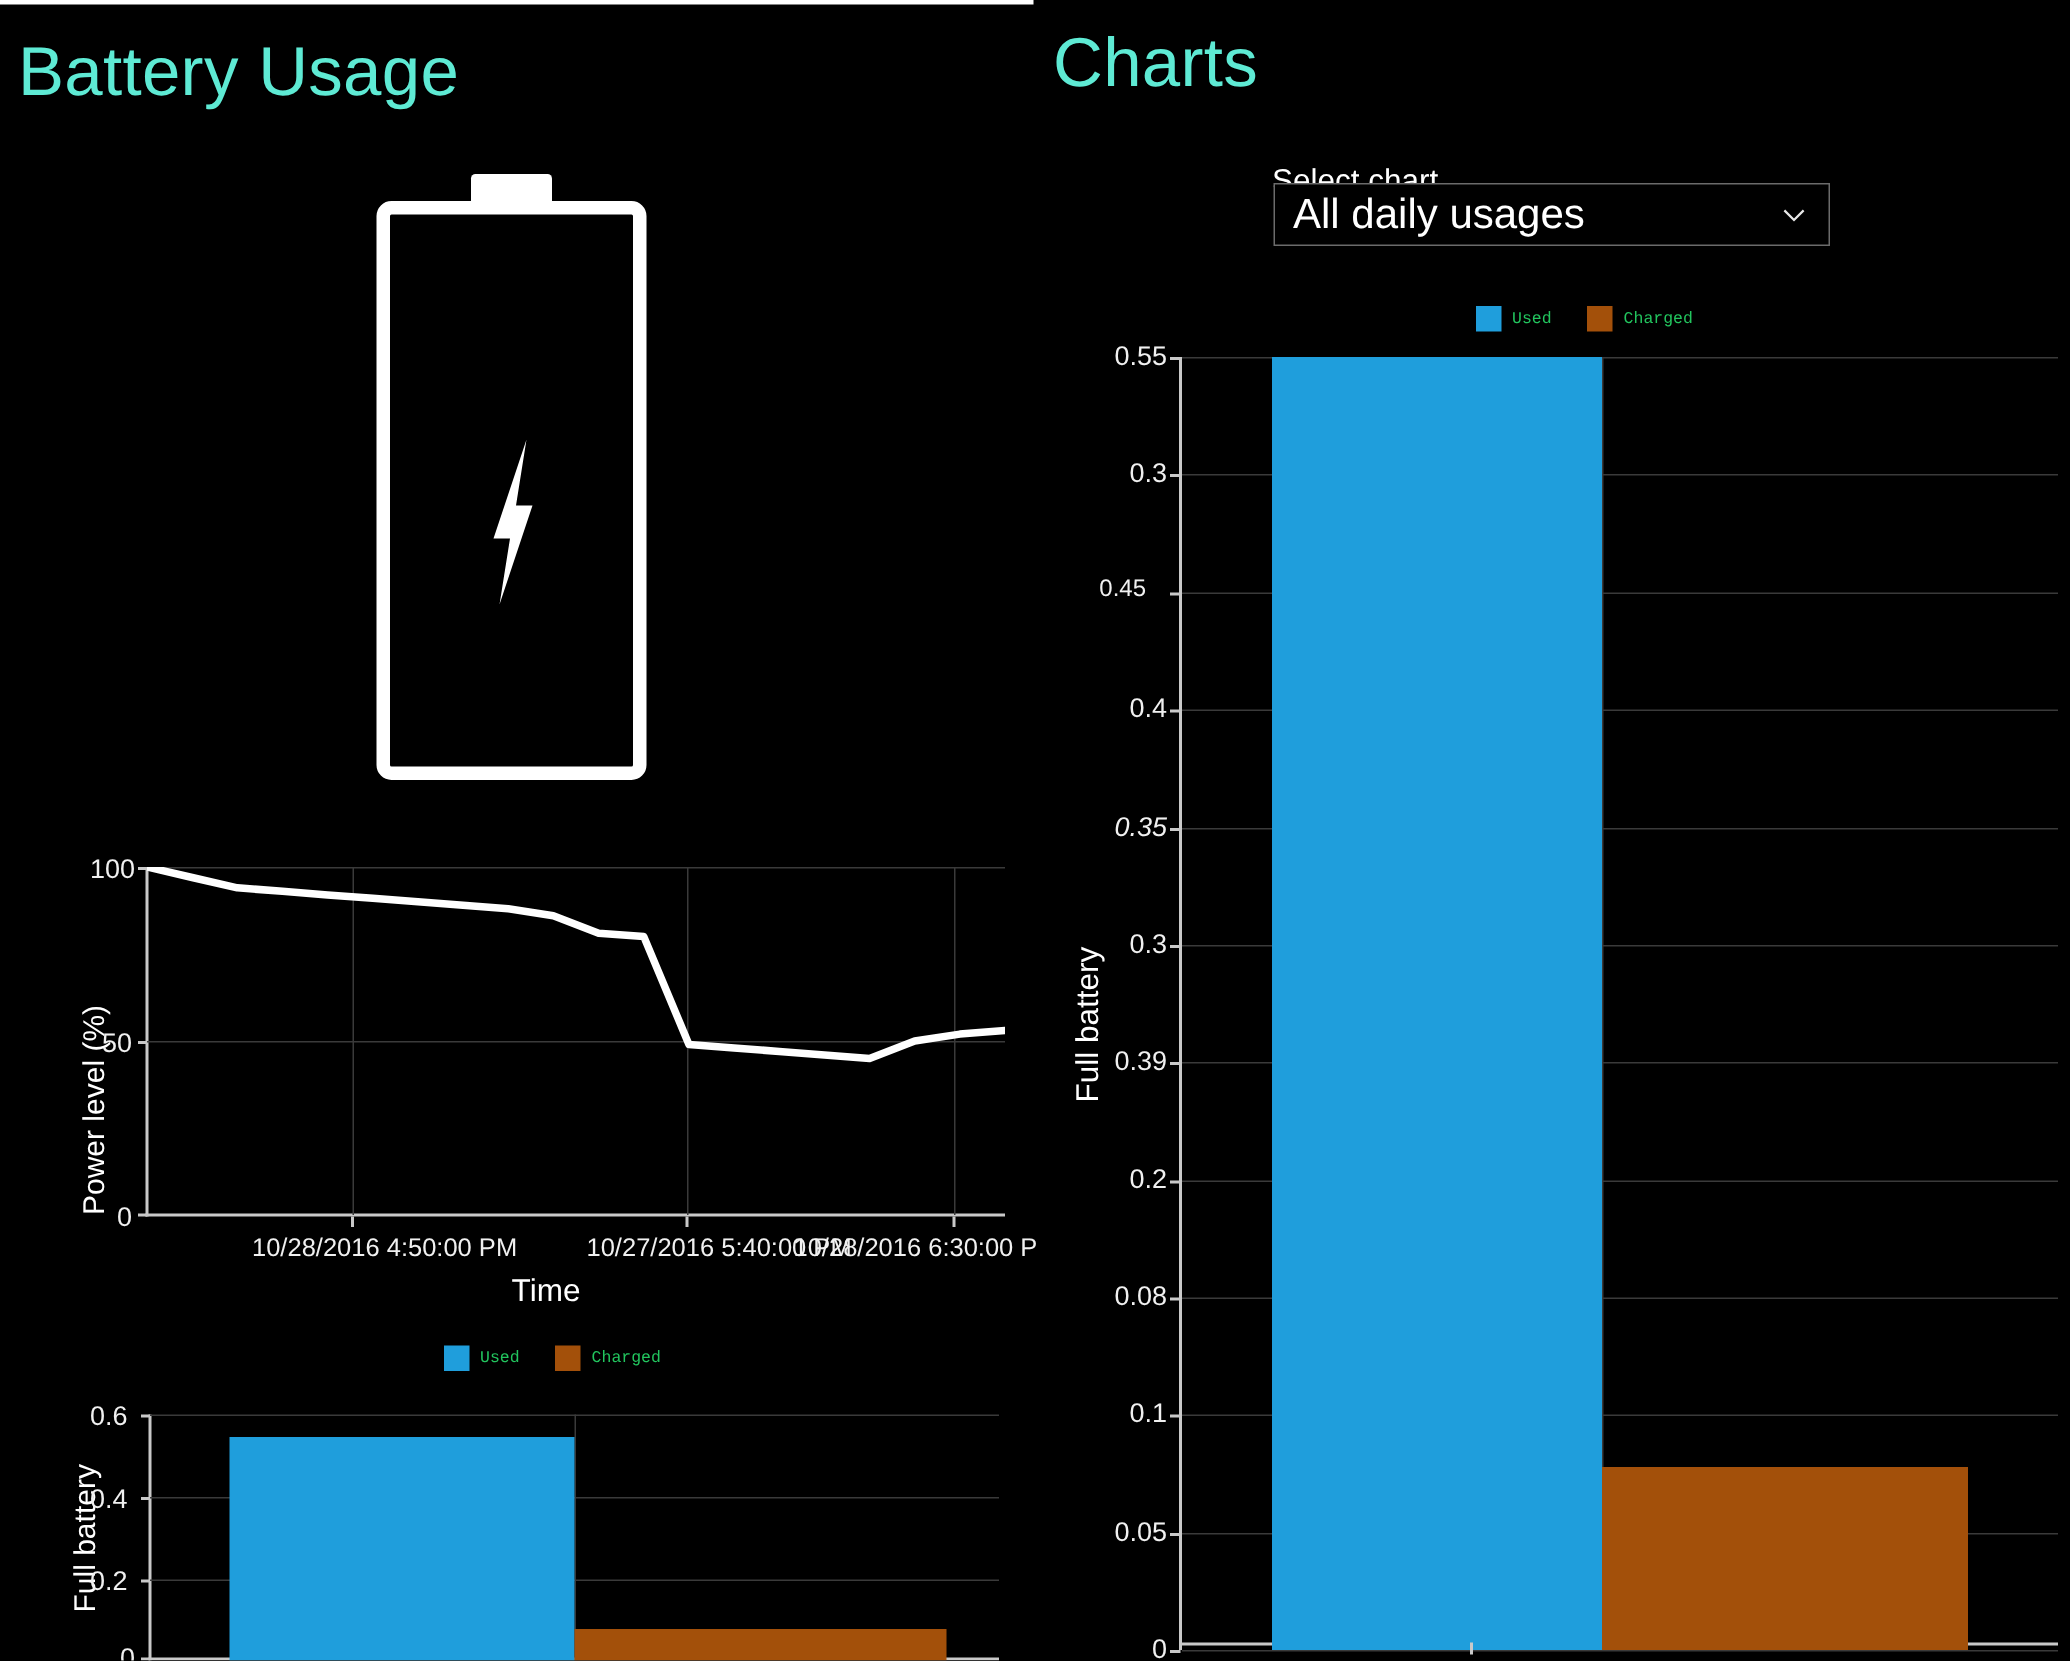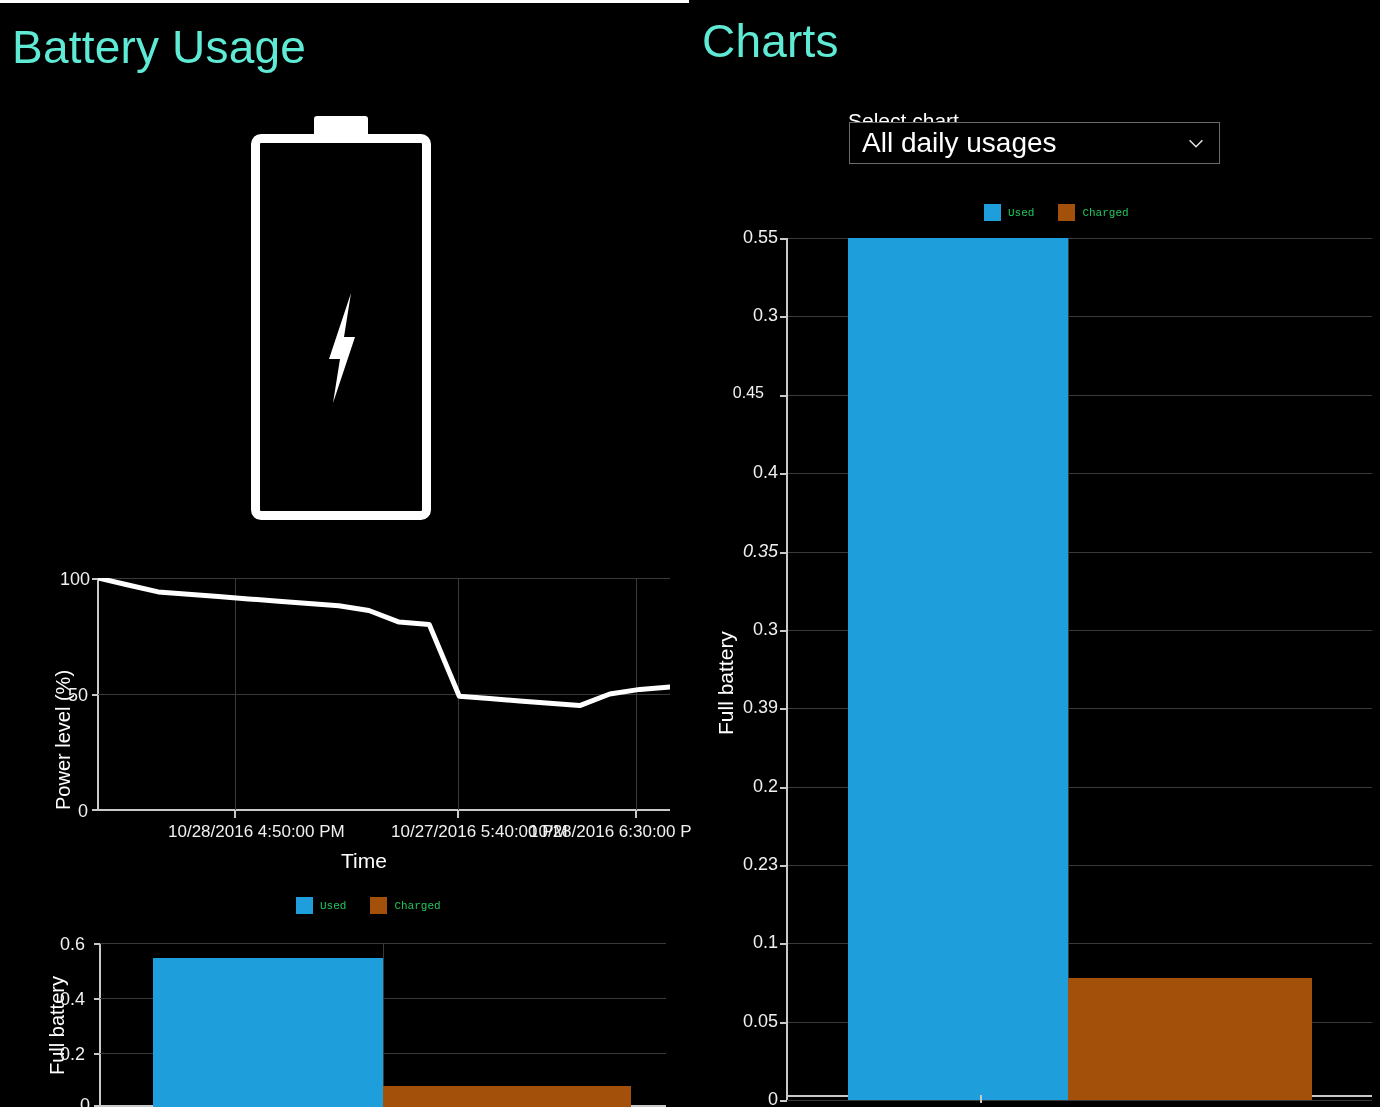--- a/index.html
+++ b/index.html
@@ -215,21 +215,21 @@
         <span class="legend-text">Charged</span>
       </span>
     </div>
 
     <div class="axis-title vertical" style="left:14px; top:530px; font-size:21px; transform:rotate(-90deg);">Full battery</div>
 
     <div id="bb-ticklabels">
         <div class="tick-label" style="right: 602px; top: 884px; font-size: 18px;">0</div>
         <div class="tick-label" style="right: 602px; top: 805.6px; font-size: 18px;">0.05</div>
         <div class="tick-label" style="right: 602px; top: 727.3px; font-size: 18px;">0.1</div>
-        <div class="tick-label" style="right: 602px; top: 648.9px; font-size: 18px;">0.23</div>
+        <div class="tick-label" style="right: 602px; top: 648.9px; font-size: 18px;">0.08</div>
         <div class="tick-label" style="right: 602px; top: 570.5px; font-size: 18px;">0.2</div>
         <div class="tick-label" style="right: 602px; top: 492.2px; font-size: 18px;">0.39</div>
         <div class="tick-label" style="right: 602px; top: 413.8px; font-size: 18px;">0.3</div>
         <div class="tick-label" style="right: 602px; top: 335.5px; font-size: 18px; font-style: italic;">0.35</div>
         <div class="tick-label" style="right: 602px; top: 257.1px; font-size: 18px;">0.4</div>
         <div class="tick-label" style="right: 616px; top: 178.7px; font-size: 16px;">0.45</div>
         <div class="tick-label" style="right: 602px; top: 100.4px; font-size: 18px;">0.3</div>
         <div class="tick-label" style="right: 602px; top: 22px; font-size: 18px;">0.55</div>
       </div>
     <div id="bb-tickmarks">

